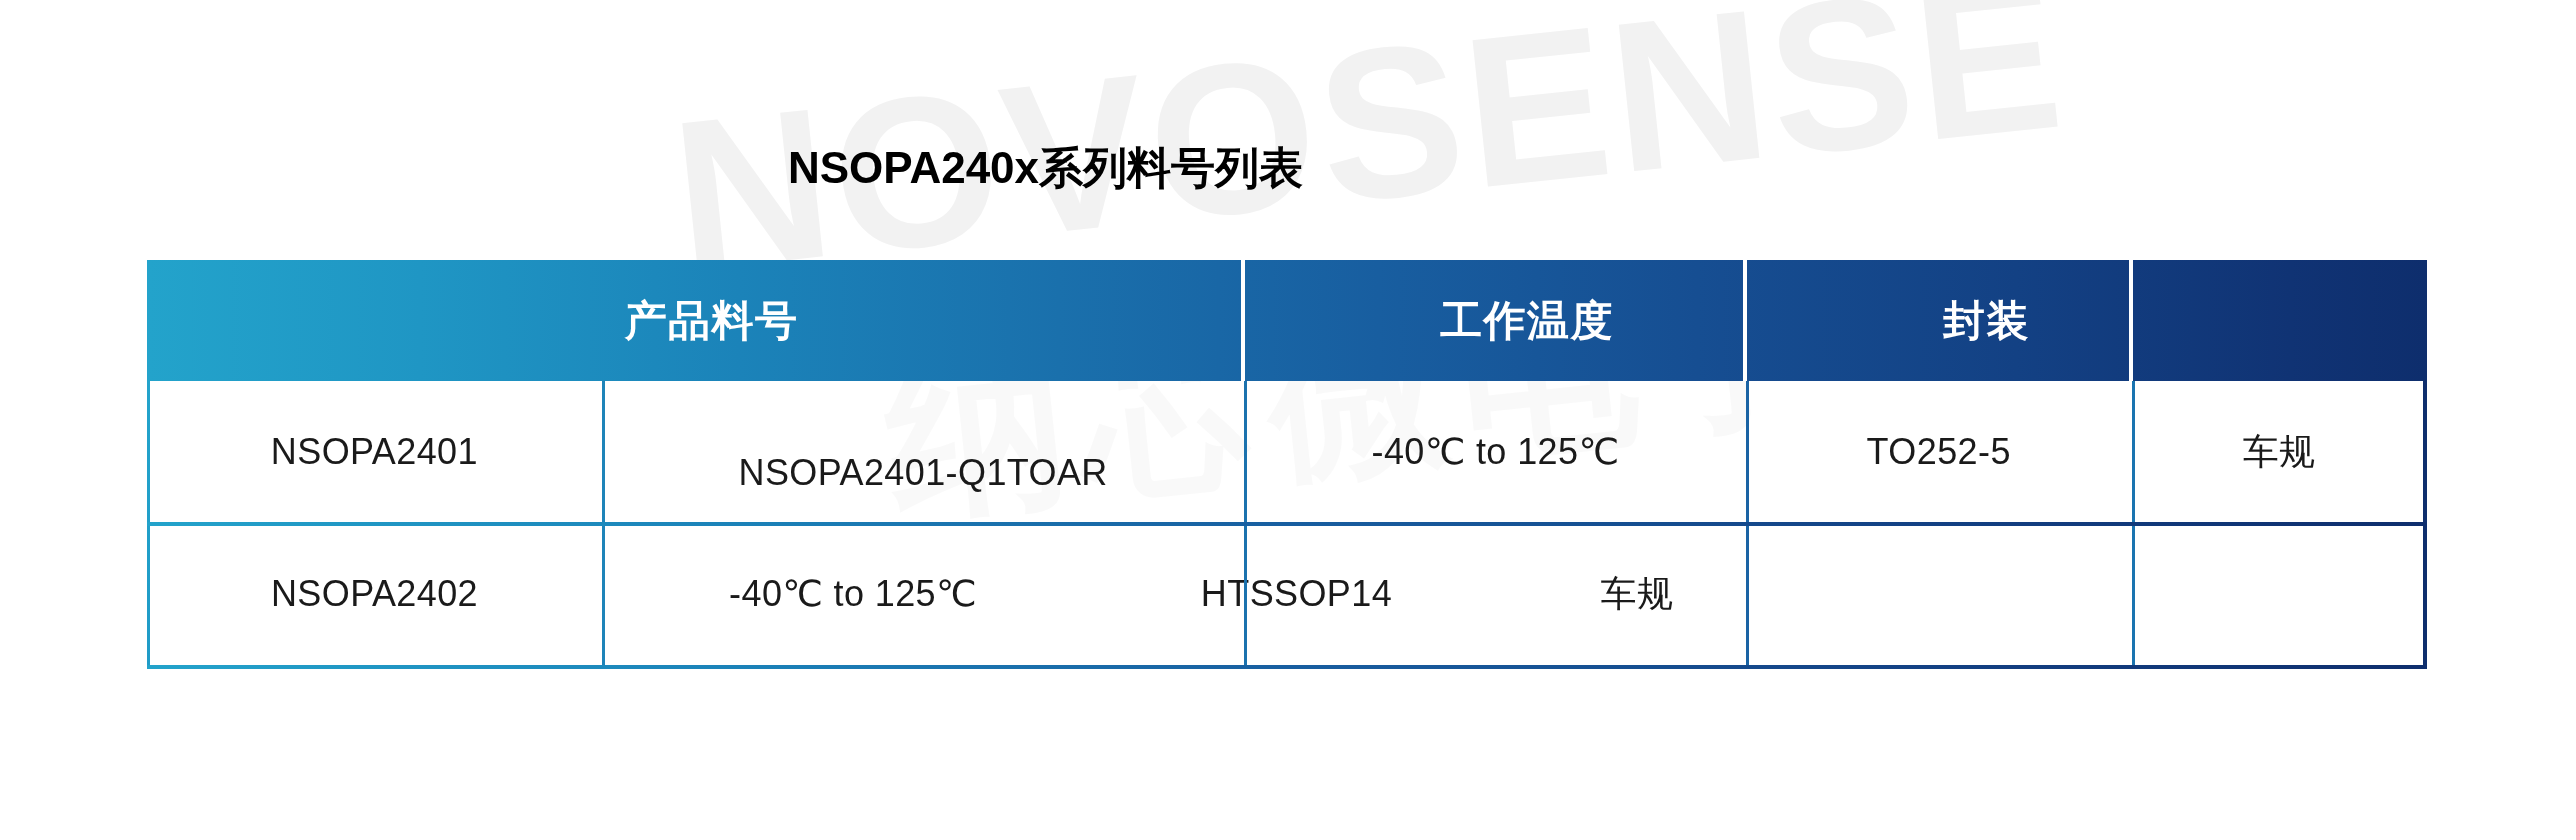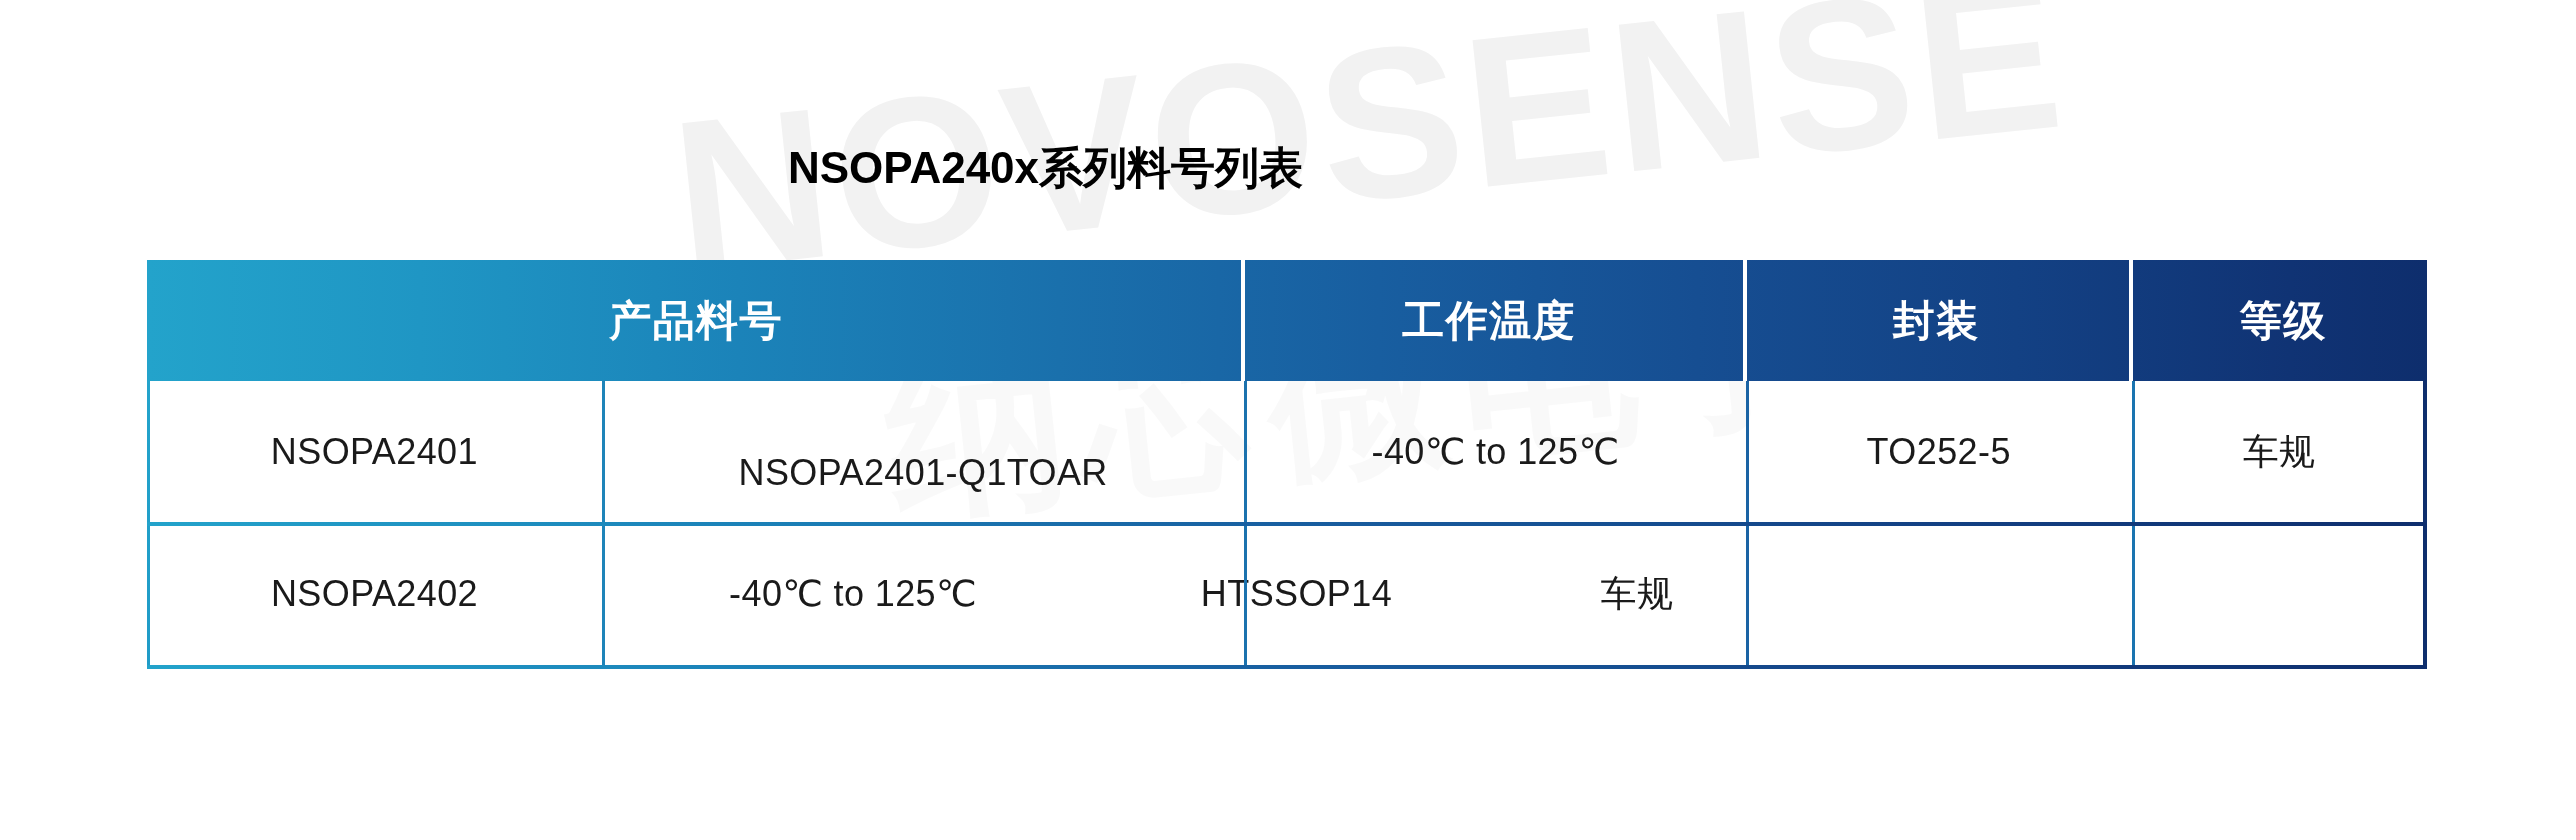--- a/index.html
+++ b/index.html
@@ -190,21 +190,20 @@
 </div>
 
 <div id="page-title">NSOPA240x系列料号列表</div>
 
 <div id="product-table">
 
   <div class="table-row" id="table-header">
     <div class="cell c01">产品料号</div>
     <div class="cell c2">工作温度</div>
     <div class="cell c3">封装</div>
-    <div class="cell c4">等级</div>
   </div>
 
   <div class="table-row body-row">
     <div class="cell c0">NSOPA2401</div>
     <div class="cell c1">NSOPA2401-Q1TOAR</div>
     <div class="cell c2">-40℃ to 125℃</div>
     <div class="cell c3">TO252-5</div>
     <div class="cell c4">车规</div>
   </div>
 

